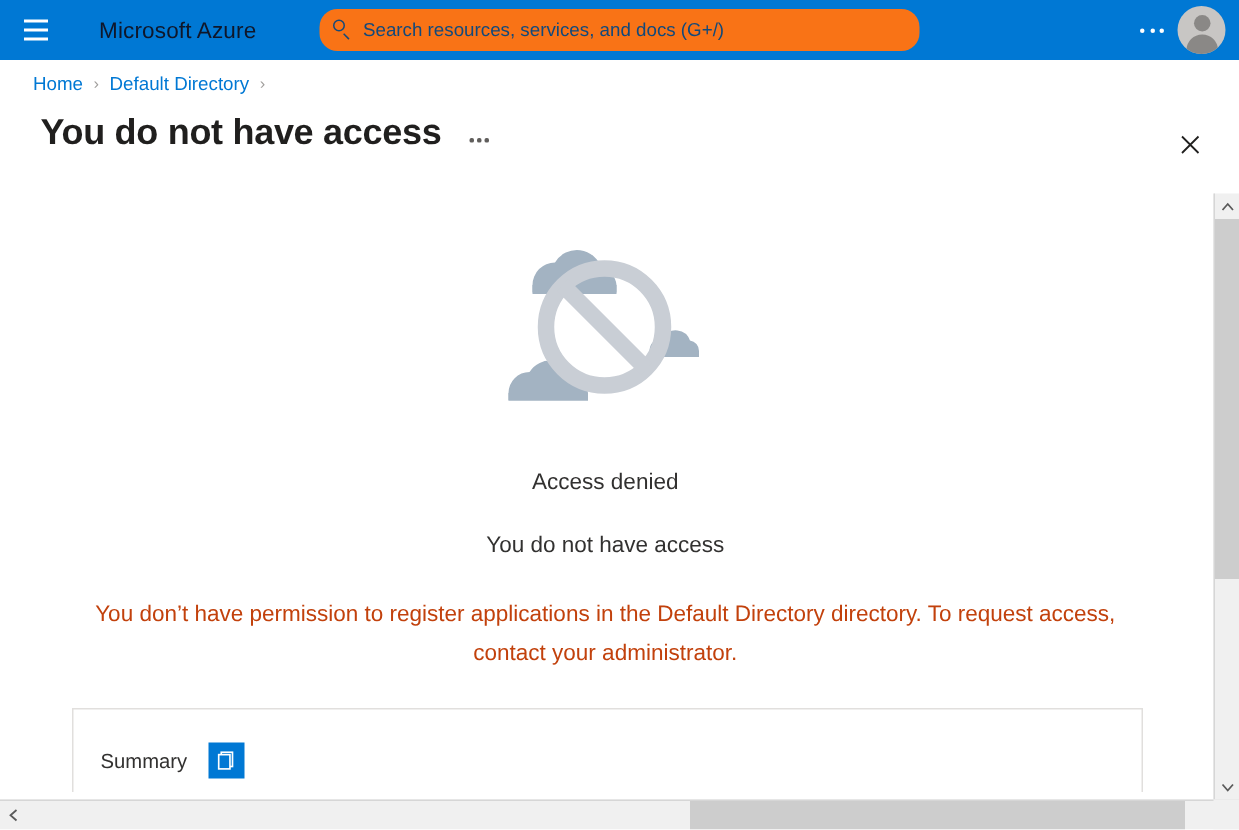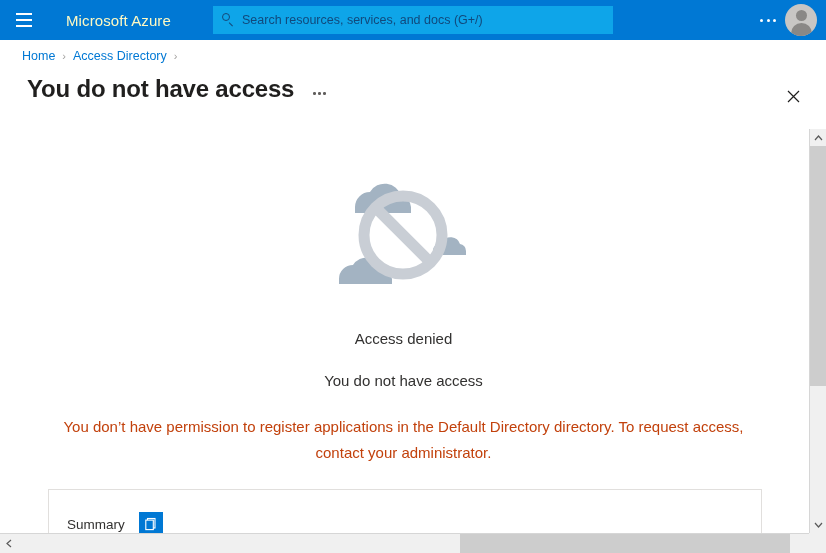--- a/index.html
+++ b/index.html
@@ -43,39 +43,40 @@
     cursor: pointer;
   }
   .hamburger span {
     display: block;
     width: 16px;
     height: 2px;
     background: #ffffff;
     margin: 2px 0;
   }
   .brand {
-    color: #fef9c3;
+    color: #0f172a;
     font-size: 15px;
     letter-spacing: .1px;
     margin-left: 18px;
     white-space: nowrap;
     cursor: pointer;
   }
   .searchbox {
     position: absolute;
     left: 213px;
     top: 6px;
     width: 400px;
     height: 28px;
-    background: #0ea5e9;
+    background: #f97316;
     display: flex;
     align-items: center;
     box-sizing: border-box;
     padding-left: 8px;
     cursor: text;
+    border-radius: 12px;
   }
   .searchbox .mag {
     width: 14px;
     height: 14px;
     flex: 0 0 14px;
     margin-right: 7px;
     position: relative;
   }
   .searchbox .mag::before {
     content: "";
@@ -213,21 +214,21 @@
     cursor: pointer;
     color: #201f1e;
     font-size: 14px;
     line-height: 1;
   }
   .close-btn svg { display:block; }
 
   
   .content {
     position: absolute;
-    top: 142px;
+    top: 125px;
     left: 4px;
     width: 799px;
     height: 403px;
     background: #ffffff;
     overflow: hidden;
   }
   .edge-strip {
     position: absolute;
     top: 129px;
     left: 0;
@@ -398,21 +399,21 @@
       <div class="avatar">
         <div class="head"></div>
         <div class="body"></div>
       </div>
     </div>
   </div>
 
   <div class="breadcrumb">
     <span class="crumb-link">Home</span>
     <span class="crumb-sep">›</span>
-    <span class="crumb-link">Access Directory</span>
+    <span class="crumb-link">Default Directory</span>
     <span class="crumb-sep">›</span>
   </div>
 
   <div class="title-row">
     <div class="page-title">You do not have access</div>
     <div class="title-more">
       <i></i>
       <i></i>
       <i></i>
     </div>

